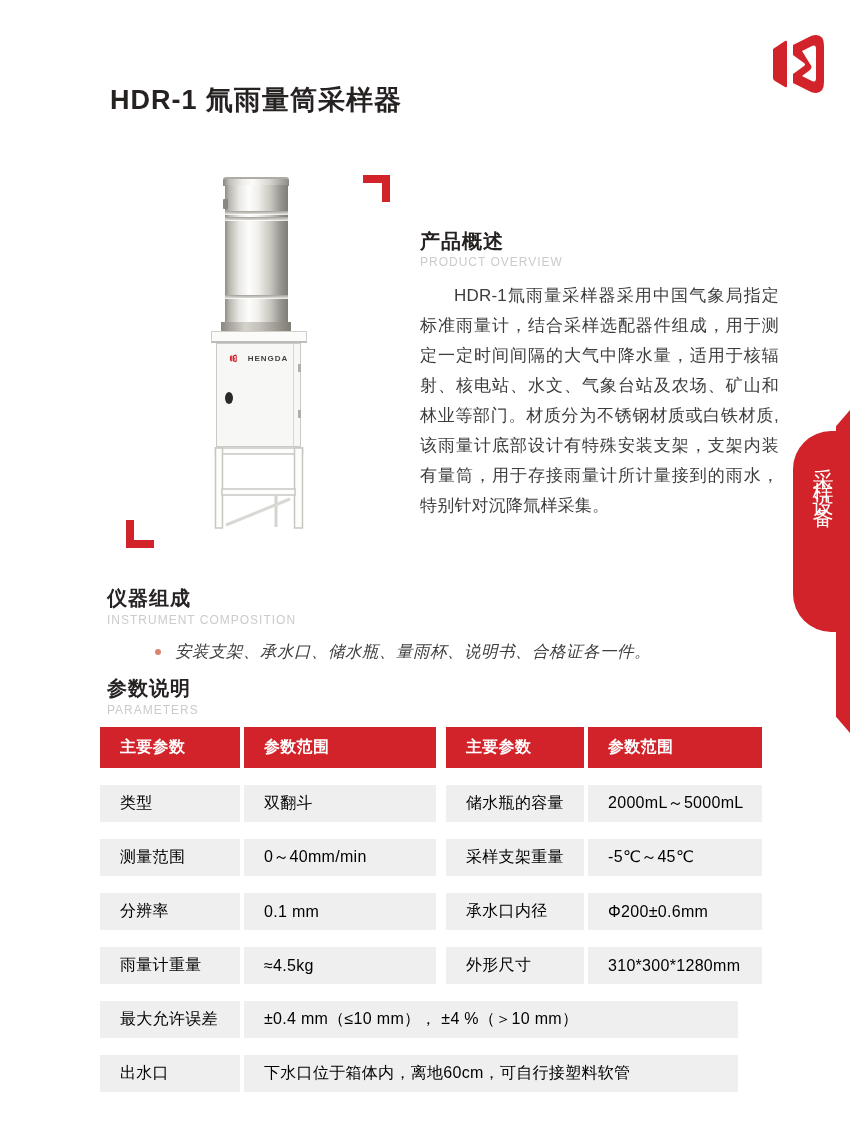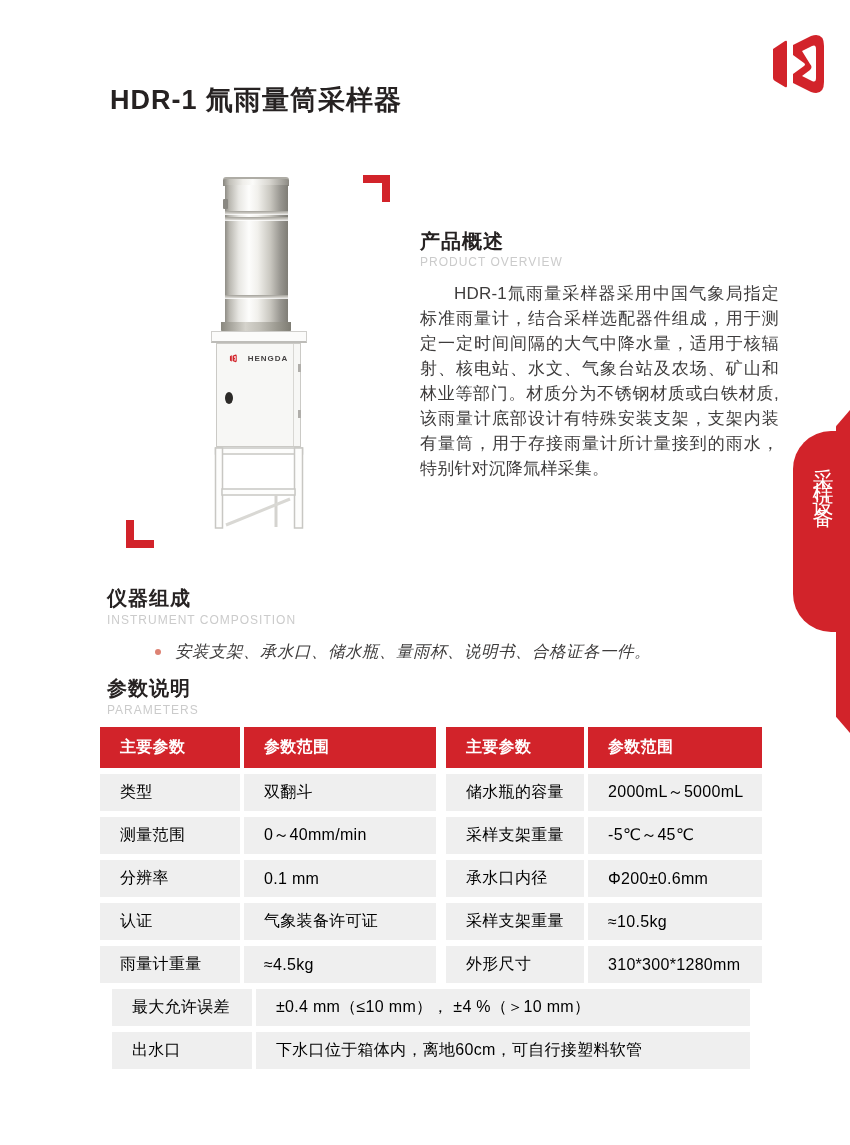--- a/index.html
+++ b/index.html
@@ -46,38 +46,38 @@
     border-left:8px solid var(--red); border-bottom:8px solid var(--red); }
 
   
   .sec-head { position:absolute; font-size:20px; font-weight:700; color:#262222; letter-spacing:1px; }
   .sec-cap  { position:absolute; font-size:12px; color:#cbcbcb; letter-spacing:1px; }
   .h-overview { left:420px; top:228px; }  .c-overview { left:420px; top:255px; }
   .h-comp     { left:107px; top:585px; }  .c-comp     { left:107px; top:613px; }
   .h-param    { left:107px; top:675px; }  .c-param    { left:107px; top:703px; }
 
   .overview-body { position:absolute; left:420px; top:281px; width:359px; font-size:17px;
-    line-height:25px; color:#3e3c3c; text-align:justify; text-indent:2em; letter-spacing:0.2px; }
+    line-height:30px; color:#3e3c3c; text-align:justify; text-indent:2em; letter-spacing:0.2px; }
 
   .comp-row { position:absolute; left:155px; top:641px; display:flex; align-items:center;font-style:italic; }
   .comp-dot { width:6px; height:6px; border-radius:50%; background:#dd8273; margin-right:14px; }
   .comp-text { font-size:16.5px; color:#3e3c3c; letter-spacing:0.5px; }
 
   
   :root { --red:#d2232a; }
   .tab-strip { position:absolute; right:0; top:410px; width:14px; height:323px; background:var(--red);
     clip-path:polygon(0 5%,100% 0,100% 100%,0 95%); }
   .tab-bulge { position:absolute; right:0; top:431px; width:57px; height:201px; background:var(--red);
     border-radius:38px 0 0 38px; }
   .tab-text { position:absolute; right:13px; top:452px; writing-mode:vertical-rl; font-size:21px;
     color:#ffffff; letter-spacing:13px; font-weight:500; }
 
   
   .ptable { position:absolute; left:100px; top:727px; width:662px; }
-  .prow { display:flex; margin-bottom:6px;justify-content:center; }
+  .prow { display:flex; margin-bottom:17px; }
   .cell { background:#efefef; display:flex; align-items:center; height:37px;
     font-size:16px; color:#000000; padding-left:20px; letter-spacing:0.3px; }
   .hcell { background:var(--red); color:#ffffff; height:41px; font-size:16px; font-weight:600; }
   .w-l1 { width:140px; margin-right:4px; }
   .w-v1 { width:192px; margin-right:10px; }
   .w-l2 { width:138px; margin-right:4px; }
   .w-v2 { width:174px; }
   .w-full { width:494px; }
 </style>
 </head>
@@ -172,26 +172,20 @@
       <div class="cell w-l2">采样支架重量</div>
       <div class="cell w-v2">-5℃～45℃</div>
     </div>
     <div class="prow">
       <div class="cell w-l1">分辨率</div>
       <div class="cell w-v1">0.1 mm</div>
       <div class="cell w-l2">承水口内径</div>
       <div class="cell w-v2">Φ200±0.6mm</div>
     </div>
     <div class="prow">
-      <div class="cell w-l1">认证</div>
-      <div class="cell w-v1">气象装备许可证</div>
-      <div class="cell w-l2">采样支架重量</div>
-      <div class="cell w-v2">≈10.5kg</div>
-    </div>
-    <div class="prow">
       <div class="cell w-l1">雨量计重量</div>
       <div class="cell w-v1">≈4.5kg</div>
       <div class="cell w-l2">外形尺寸</div>
       <div class="cell w-v2">310*300*1280mm</div>
     </div>
 
     <div class="prow">
       <div class="cell w-l1">最大允许误差</div>
       <div class="cell w-full">±0.4 mm（≤10 mm）， ±4 %（＞10 mm）</div>
     </div>

